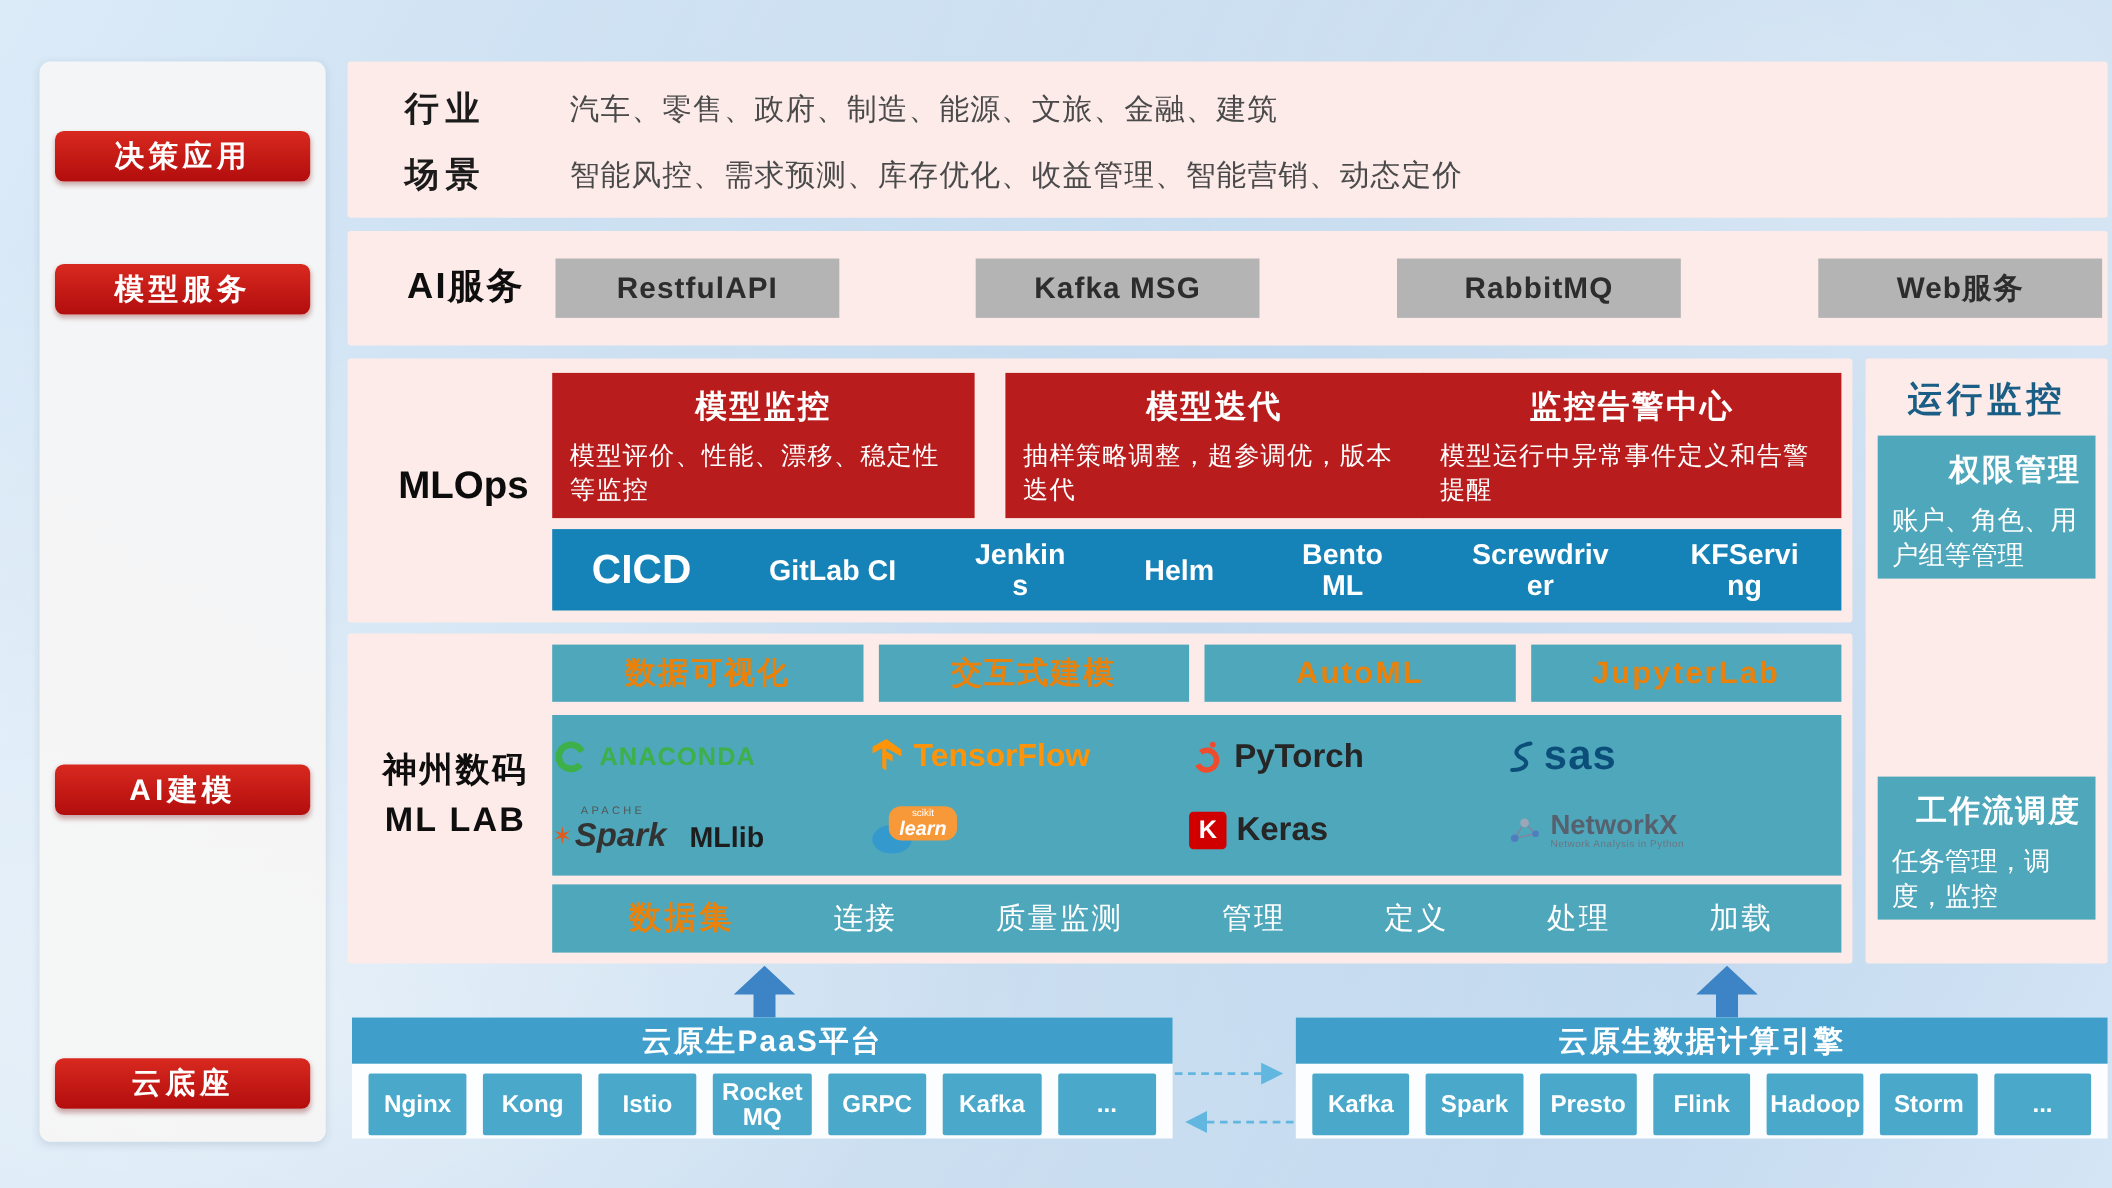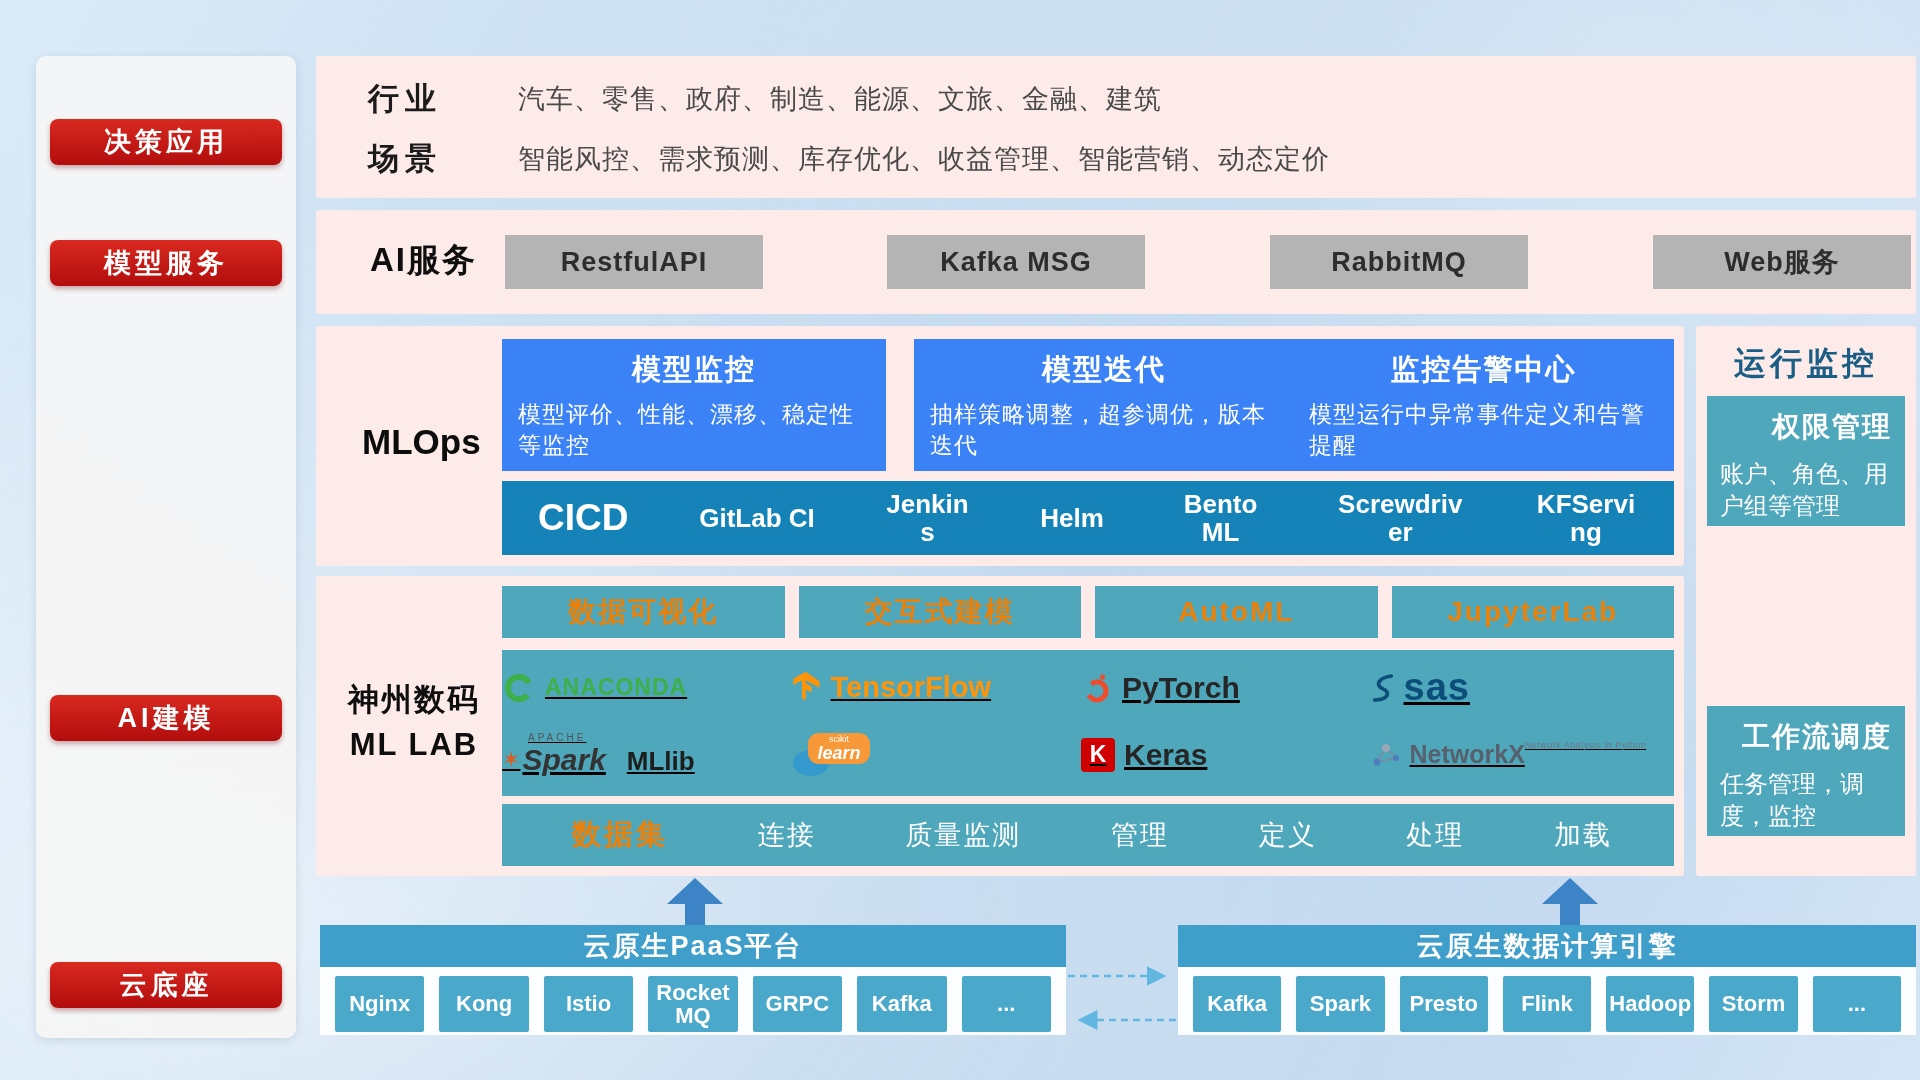--- a/index.html
+++ b/index.html
@@ -24,59 +24,59 @@
   
   .ind-line{position:absolute; left:52px; display:flex; align-items:center;}
   .ind-label{width:118px; font-size:31px; font-weight:bold; color:#1b1b1b; letter-spacing:6px;}
   .ind-value{font-size:27px; color:#4a4a4a; letter-spacing:1px; margin-left:32px;}
   
   .ai-label{position:absolute; left:54px; top:28px; font-size:33px; font-weight:bold; color:#0e0e0e; letter-spacing:2px;}
   .gray-btn{position:absolute; top:25px; width:258px; height:54px; background:#b4b4b4; color:#2d2d2d;
     font-weight:bold; font-size:27px; display:flex; align-items:center; justify-content:center; letter-spacing:1px;}
   
   .mlops-label{position:absolute; left:46px; top:96px; font-size:35px; font-weight:bold; color:#0c0c0c;}
-  .blue-card{position:absolute; top:13px; height:132px; background:#3b82f6; color:#fff; padding:9px 16px;}
+  .blue-card{position:absolute; top:13px; height:132px; background:#b91c1c; color:#fff; padding:9px 16px;}
   .blue-card h3{margin:2px 0 9px; text-align:center; font-size:29px; letter-spacing:2px;}
   .blue-card p{margin:0; font-size:23px; line-height:1.35; letter-spacing:1px;}
   .cicd-bar{position:absolute; left:186px; top:155px; width:1172px; height:74px; background:#1583b7; color:#fff;
     display:flex; align-items:center; justify-content:space-between; padding:0 36px;}
   .cicd-title{font-size:37px; font-weight:bold;}
   .cicd-item{font-size:26px; font-weight:600; text-align:center; line-height:1.08; word-break:break-all;}
   .cicd-item.w84{width:84px;} .cicd-item.w92{width:92px;} .cicd-item.w128{width:126px;} .cicd-item.w104{width:104px;}
   
   .lab-label{position:absolute; left:14px; top:102px; width:168px; text-align:center; font-size:31px;
     font-weight:bold; color:#0e0e0e; line-height:1.45; letter-spacing:2px;}
   .tool-row{position:absolute; left:186px; top:10px; width:1172px; height:52px; display:flex; gap:14px;}
   .tool-btn{flex:1; background:#4ea7bb; color:#e8820c; font-size:28px; font-weight:bold;
     display:flex; align-items:center; justify-content:center; letter-spacing:2px;}
   .eco-box{position:absolute; left:186px; top:74px; width:1172px; height:146px; background:#4ea7bb; display:flex;}
   .eco-label{width:198px; display:flex; align-items:center; justify-content:center; color:#e8820c;
     font-size:30px; font-weight:bold; letter-spacing:2px;}
   .eco-grid{flex:1; display:grid; grid-template-columns:repeat(4,1fr); grid-auto-rows:1fr;
-    align-items:center; justify-items:start; padding:4px 14px 8px 0;text-decoration:underline;}
+    align-items:center; justify-items:start; padding:4px 14px 8px 0;}
   .logo{display:flex; align-items:center; gap:9px;}
   .anaconda-word{color:#3eb049; font-weight:800; font-size:23px; letter-spacing:1px;}
   .tf-word{color:#ff9408; font-weight:bold; font-size:29px;}
   .pt-word{color:#262626; font-weight:600; font-size:30px;}
   .sas-word{color:#0b4e79; font-weight:800; font-size:38px; letter-spacing:1px;}
   .spark-cell{align-items:flex-end;}
   .apache-word{display:block; font-size:10px; color:#555; letter-spacing:3px; margin-left:26px;}
   .spark-row{display:flex; align-items:center;}
   .spark-star{color:#e25a1c; font-size:22px; margin-right:2px;}
   .spark-word{font-size:30px; font-weight:bold; font-style:italic; color:#333;}
   .mllib-word{font-size:26px; color:#1d1d1d; margin-left:12px; font-weight:600;}
   .sk-wrap{position:relative; width:78px; height:44px;}
   .sk-badge{position:absolute; right:0; top:0; background:#f89939; border-radius:11px; padding:2px 9px;
     color:#fff; text-align:center; line-height:1;}
   .sk-top{display:block; font-size:9px;}
   .sk-main{display:block; font-size:18px; font-weight:bold; font-style:italic;}
   .keras-k{width:34px; height:34px; background:#d00000; color:#fff; display:flex; align-items:center;
     justify-content:center; font-size:23px; font-weight:bold; border-radius:4px;}
   .keras-word{font-size:30px; font-weight:600; color:#262626;}
-  .nx-col{display:flex; flex-direction:row; line-height:1.05;}
+  .nx-col{display:flex; flex-direction:column; line-height:1.05;}
   .nx-word{font-size:25px; font-weight:bold; color:#57616e;}
   .nx-sub{font-size:9px; color:#6b7683; letter-spacing:.5px;}
   .ds-bar{position:absolute; left:186px; top:228px; width:1172px; height:62px; background:#4ea7bb;
     display:flex; align-items:center; justify-content:space-between; padding:0 62px 0 70px;}
   .ds-label{color:#e8820c; font-size:29px; font-weight:bold; letter-spacing:3px;}
   .ds-item{color:#fff; font-size:27px; letter-spacing:2px;}
   
   .mon-title{position:absolute; top:16px; width:100%; text-align:center; font-size:32px; font-weight:bold;
     color:#1a5e85; letter-spacing:4px;}
   .mon-card{position:absolute; left:11px; width:198px; background:#4ea7bb; color:#fff; padding:10px 13px;}

